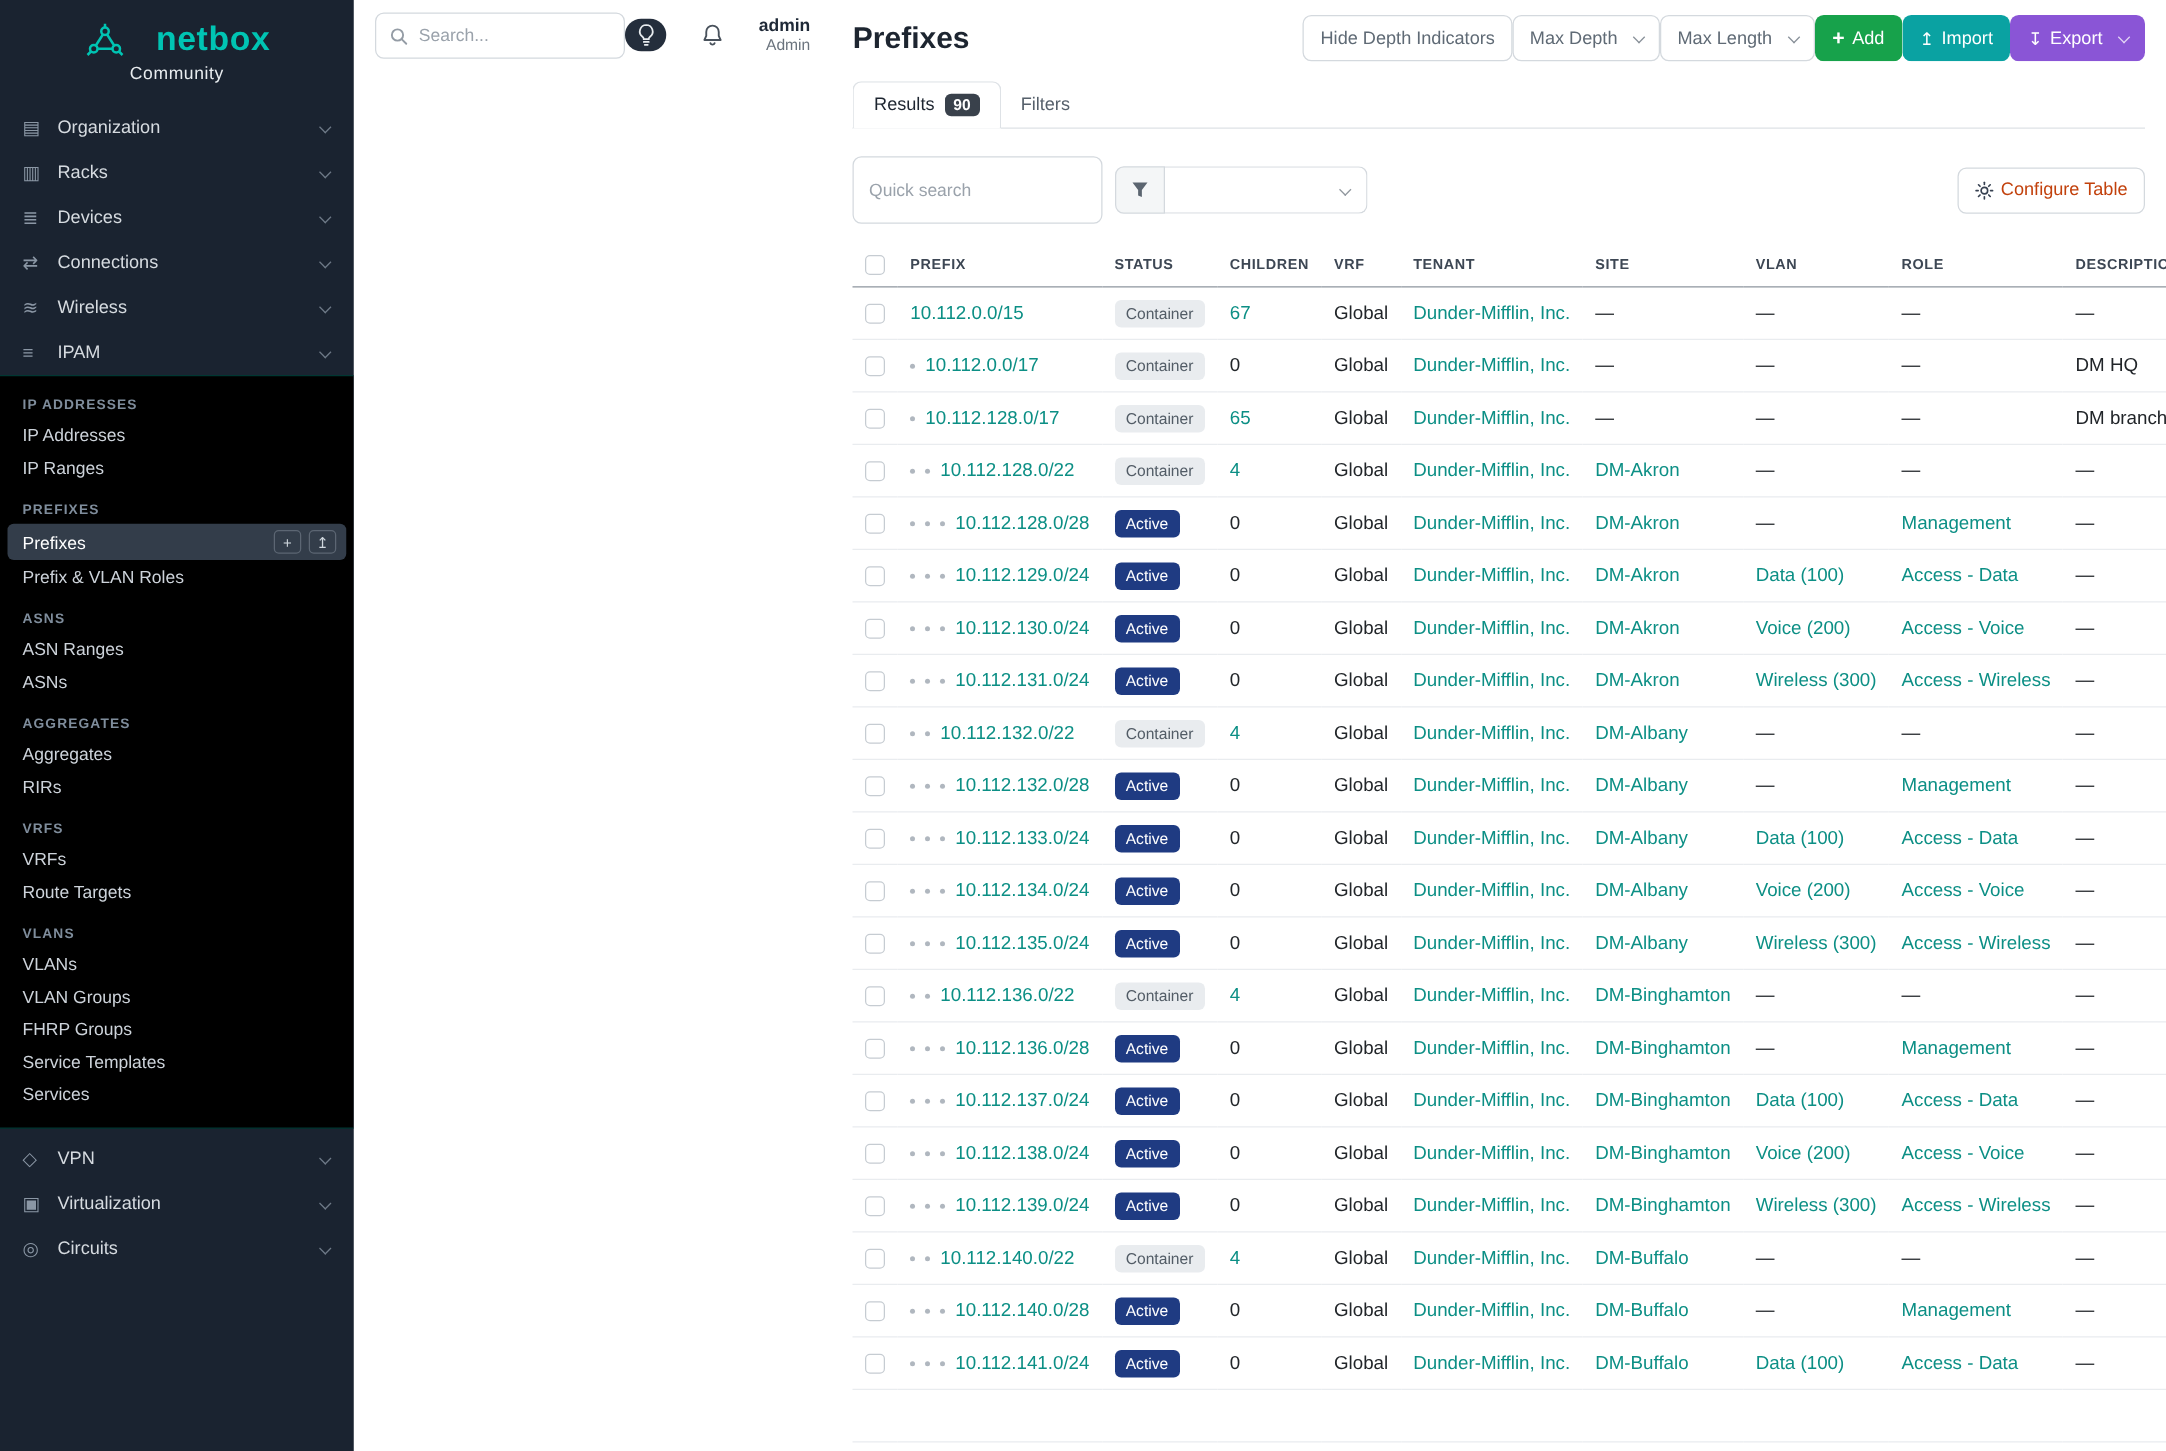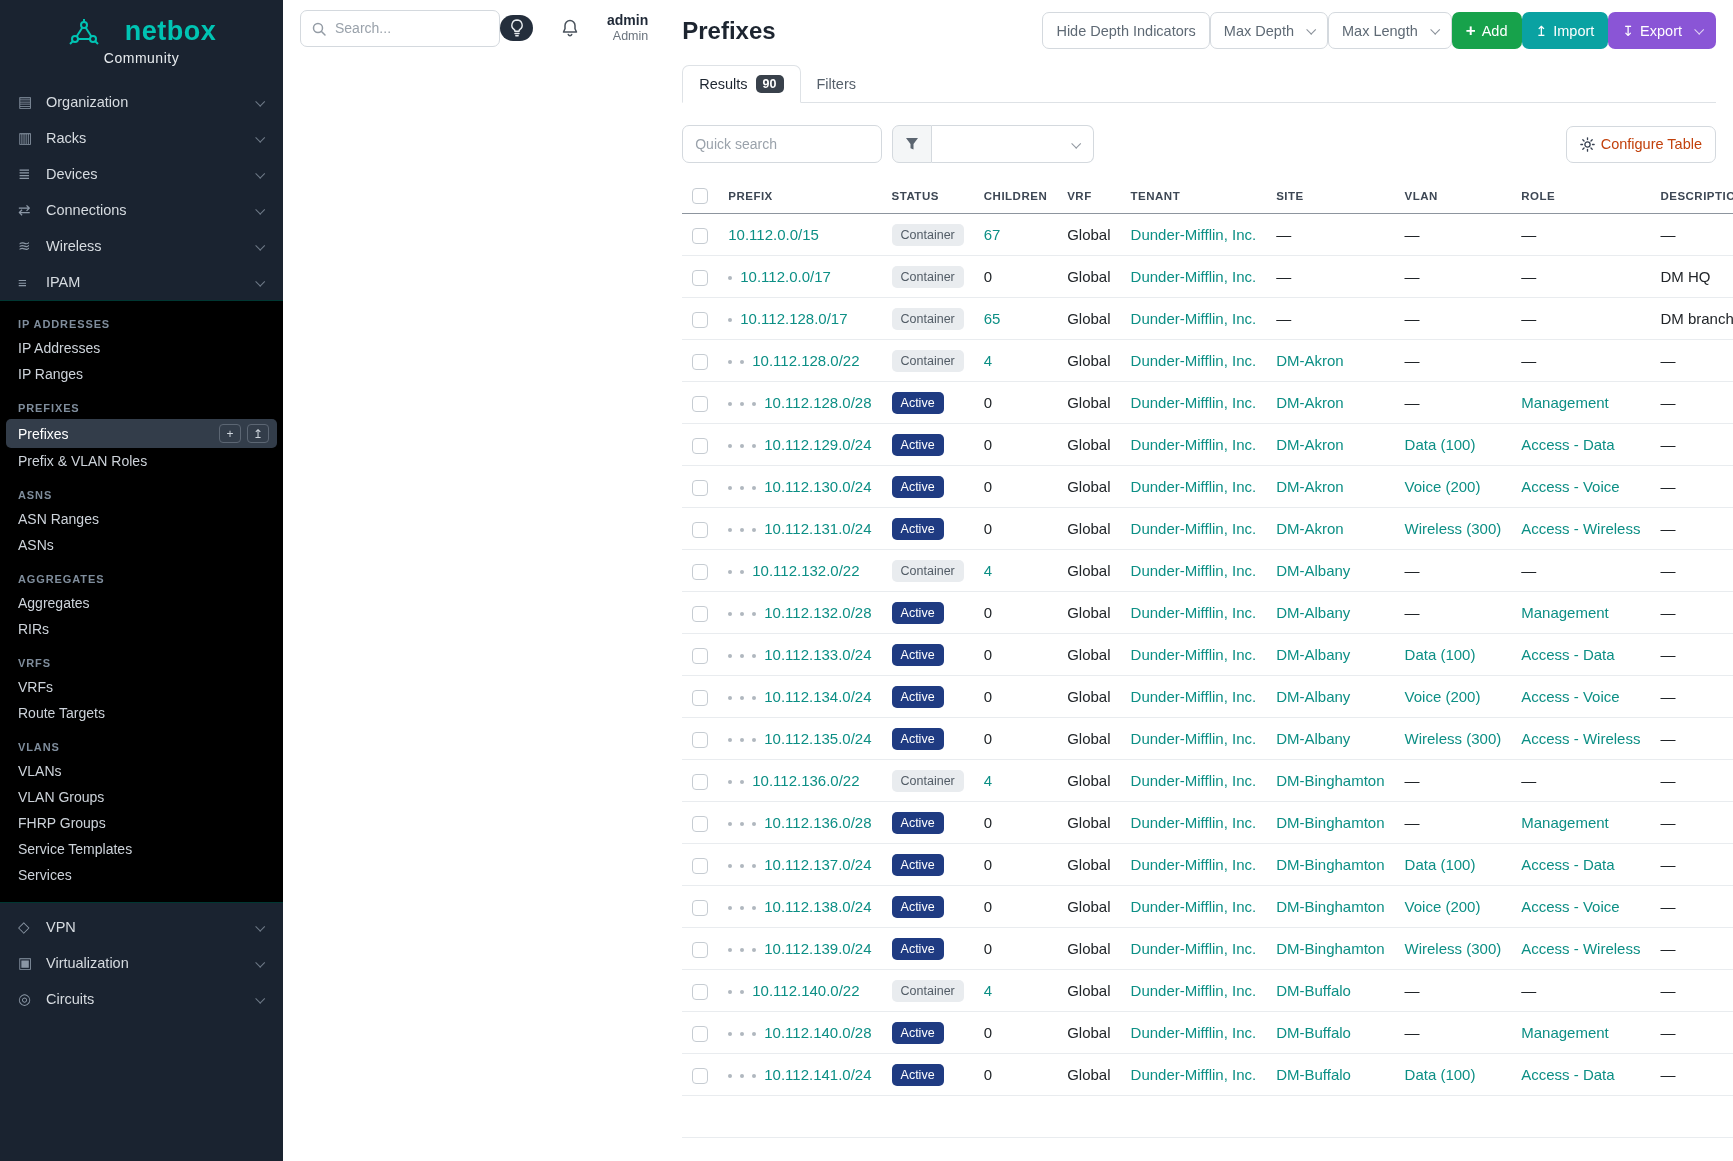--- a/index.html
+++ b/index.html
@@ -58,21 +58,21 @@
   .arr { font-size:14px; line-height:1; }
 
   
   .tabs { display:flex; border-bottom:1px solid #dee2e6; margin-top:16px; }
   .tab { padding:9px 16px; font-size:14.5px; color:#56606b; cursor:pointer; display:flex; align-items:center; gap:8px; }
   .tab.active { border:1px solid #dee2e6; border-bottom:1px solid #fff; border-radius:7px 7px 0 0; margin-bottom:-1px; color:#1d2530; background:#fff; }
   .tab-badge { background:#39414b; color:#fff; font-size:12.5px; font-weight:bold; border-radius:5px; padding:2px 7px; }
 
   
   .table-controls { display:flex; align-items:center; margin-top:22px; gap:10px; }
-  .quick-search { width:200px; height:38px; border:1px solid #d4d9de; border-radius:7px; padding:0 12px; font-size:14px; outline:none; }
+  .quick-search { width:200px; height:54px; border:1px solid #d4d9de; border-radius:7px; padding:0 12px; font-size:14px; outline:none; }
   .filter-group { display:flex; }
   .filter-btn { width:40px; height:38px; border:1px solid #d4d9de; border-radius:7px 0 0 7px; background:#f4f6f7; display:flex; align-items:center; justify-content:center; cursor:pointer; }
   .filter-select { width:162px; height:38px; border:1px solid #d4d9de; border-left:none; border-radius:0 7px 7px 0; display:flex; align-items:center; justify-content:flex-end; padding-right:14px; color:#6a737d; background:#fff; cursor:pointer; }
   .configure { margin-left:auto; color:#c2410c; font-weight:500; }
 
   
   table { width:100%; border-collapse:collapse; margin-top:16px; }
   thead th { font-size:11.5px; letter-spacing:.5px; color:#3d4754; text-align:left; font-weight:bold; padding:9px 10px; border-bottom:1px solid #8d959e; white-space:nowrap; }
   tbody td { padding:8px 10px; font-size:15px; color:#212529; border-bottom:1px solid #e9ecef; white-space:nowrap; vertical-align:middle; }
   .col-check { width:26px; }

